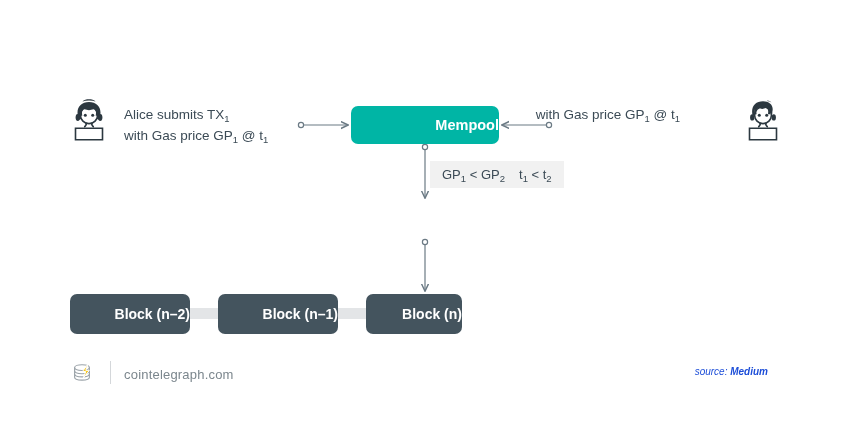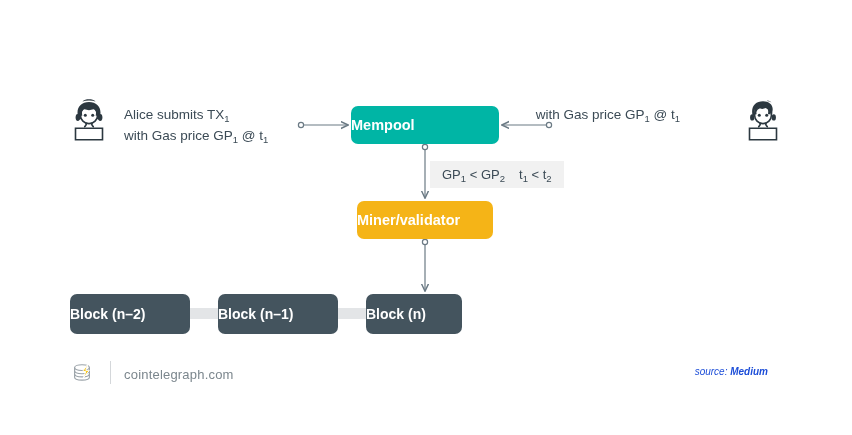--- a/index.html
+++ b/index.html
@@ -57,21 +57,21 @@
     vertical-align: baseline;
     position: relative;
     top: 3px;
   }
 
   
   .node {
     position: absolute;
     display: flex;
     align-items: center;
-    justify-content: flex-start;
+    justify-content: flex-end;
     border-radius: 7px;
     color: #ffffff;
     font-weight: bold;
     font-size: 14.5px;
     white-space: nowrap;
   }
   #node-mempool {
     left: 351px;
     top: 106px;
     width: 148px;
@@ -85,21 +85,21 @@
     height: 38px;
     background: #f5b417;
   }
 
   .block {
     position: absolute;
     top: 294px;
     height: 40px;
     display: flex;
     align-items: center;
-    justify-content: flex-start;
+    justify-content: flex-end;
     border-radius: 7px;
     background: #44545e;
     color: #ffffff;
     font-weight: bold;
     font-size: 14px;
     white-space: nowrap;
   }
   #block-n2 { left: 70px;  width: 120px; }
   #block-n1 { left: 218px; width: 120px; }
   #block-n  { left: 366px; width: 96px; }
@@ -274,23 +274,20 @@
   </svg>
 
   <div class="node" id="node-mempool">
     <span>Mempool</span>
   </div>
 
   <div class="chip" id="chip-gas">
     <span>GP</span><sub>1</sub><span> &lt; GP</span><sub>2</sub><span class="gap"></span><span>t</span><sub>1</sub><span> &lt; t</span><sub>2</sub>
   </div>
 
-  <div class="node" id="node-miner">
-    <span>Miner/validator</span>
-  </div>
 
 
   <div class="block-link" id="link-1"></div>
   <div class="block-link" id="link-2"></div>
 
   <div class="block" id="block-n2">
     <span>Block (n–2)</span>
   </div>
   <div class="block" id="block-n1">
     <span>Block (n–1)</span>

